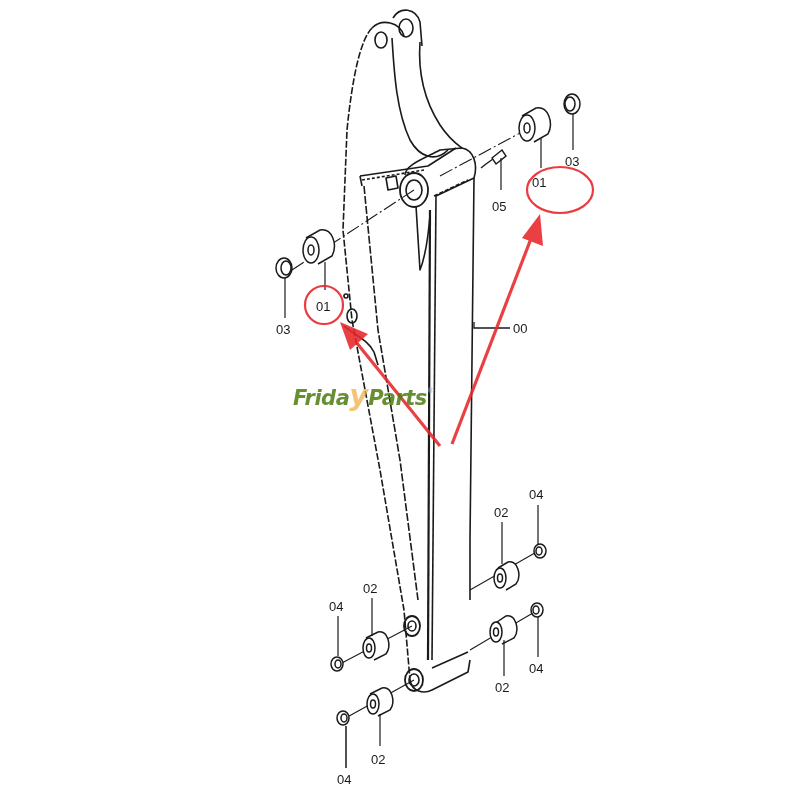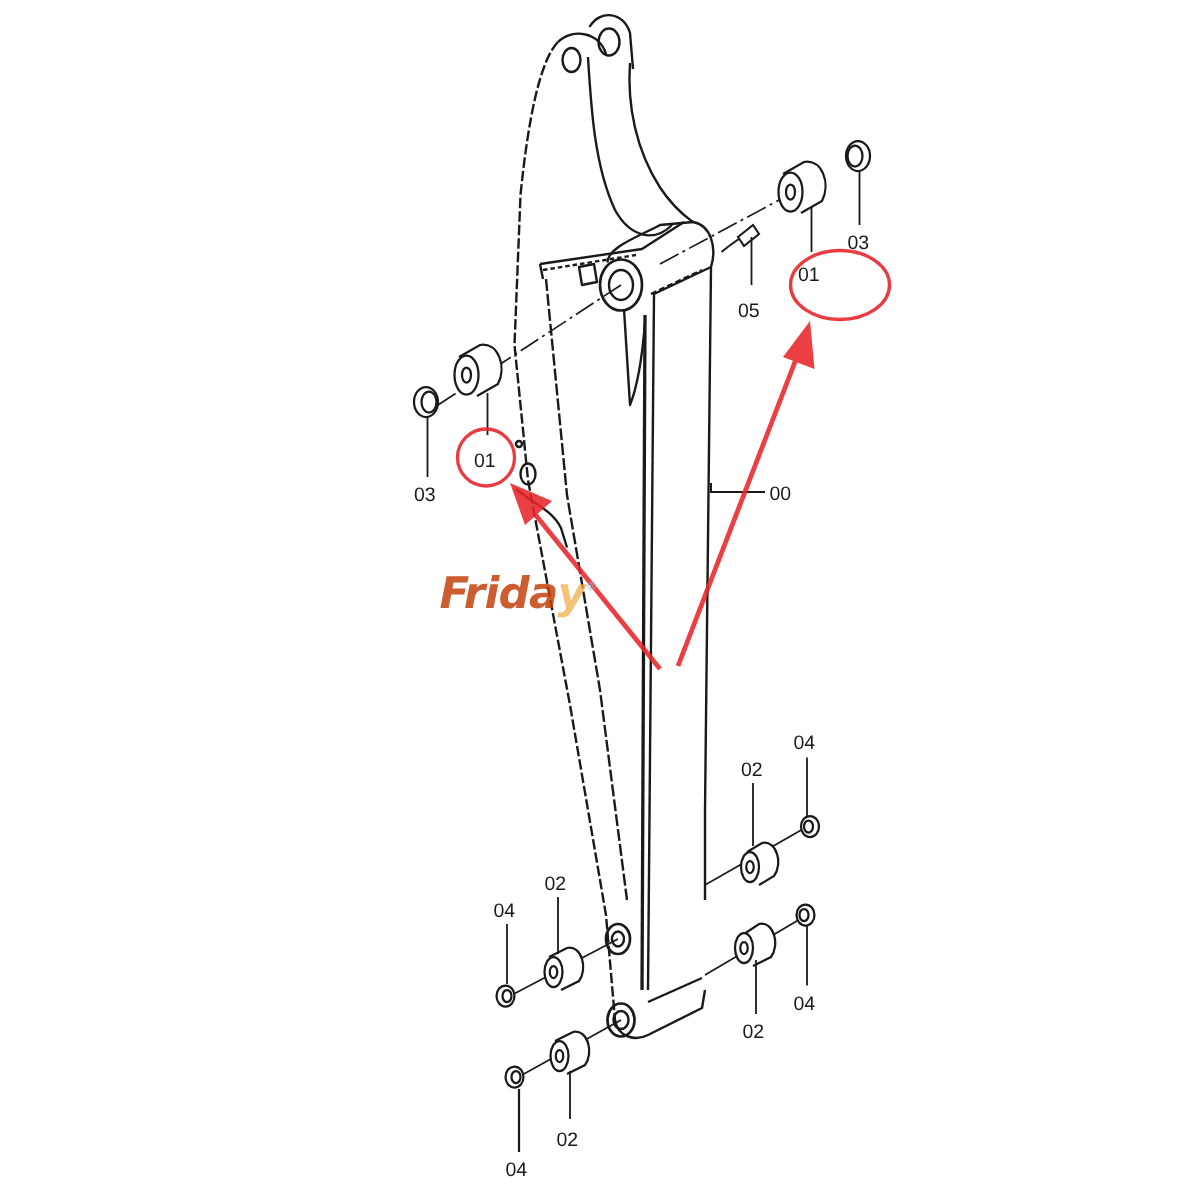--- a/index.html
+++ b/index.html
@@ -1,20 +1,20 @@
 <!DOCTYPE html>
 <html><head>
   <meta charset="utf-8">
   <style>
     html, body { margin: 0; padding: 0; background: #ffffff; }
     body { width: 800px; height: 800px; overflow: hidden; position: relative; font-family: "Liberation Sans", sans-serif; }
     #stage { position: absolute; left: 0; top: 0; width: 800px; height: 800px; }
     svg text.callout { font-family: "Liberation Sans", sans-serif; font-size: 13px; fill: #1a1a1a; }
     .watermark { position: absolute; left: 293px; top: 378px; height: 40px; display: flex; align-items: baseline; pointer-events: none; }
-    .wm-text { font-family: "DejaVu Sans", sans-serif; font-weight: bold; font-style: italic; font-size: 29px; color: #c2410c; opacity: 0.85; letter-spacing: -0.5px; }
+    .wm-text { font-family: "DejaVu Sans", sans-serif; font-weight: bold; font-style: italic; font-size: 21px; color: #4d7c0f; opacity: 0.85; letter-spacing: -0.5px; }
     .wm-y { font-family: "DejaVu Sans", sans-serif; font-weight: bold; font-style: italic; font-size: 29px; color: #f0b04a; opacity: 0.75; }
     .wm-reg { font-family: "Liberation Sans", sans-serif; font-size: 8px; color: #9db4d8; vertical-align: top; position: relative; top: -12px; margin-left: 1px; }
   </style>
 </head>
 <body>
 
 <div id="stage">
 <svg width="800" height="800" viewBox="0 0 800 800" xmlns="http://www.w3.org/2000/svg">
   <defs>
     <marker id="arrowhead" markerWidth="10" markerHeight="10" refX="5" refY="5" orient="auto" markerUnits="userSpaceOnUse">
@@ -213,15 +213,16 @@
       <line x1="452" y1="444" x2="532" y2="236" stroke="#e8262b" stroke-width="3.2"></line>
       <polygon points="540,214 543,246 522,238" fill="#e8262b"></polygon>
     </g>
   </g>
 </svg>
 
 
 <div class="watermark">
   <span class="wm-text">Frida</span>
       <span class="wm-y">y</span>
+      <span class="wm-text">Parts</span>
       <span class="wm-reg">®</span>
 </div>
 </div>
 
 </body></html>

